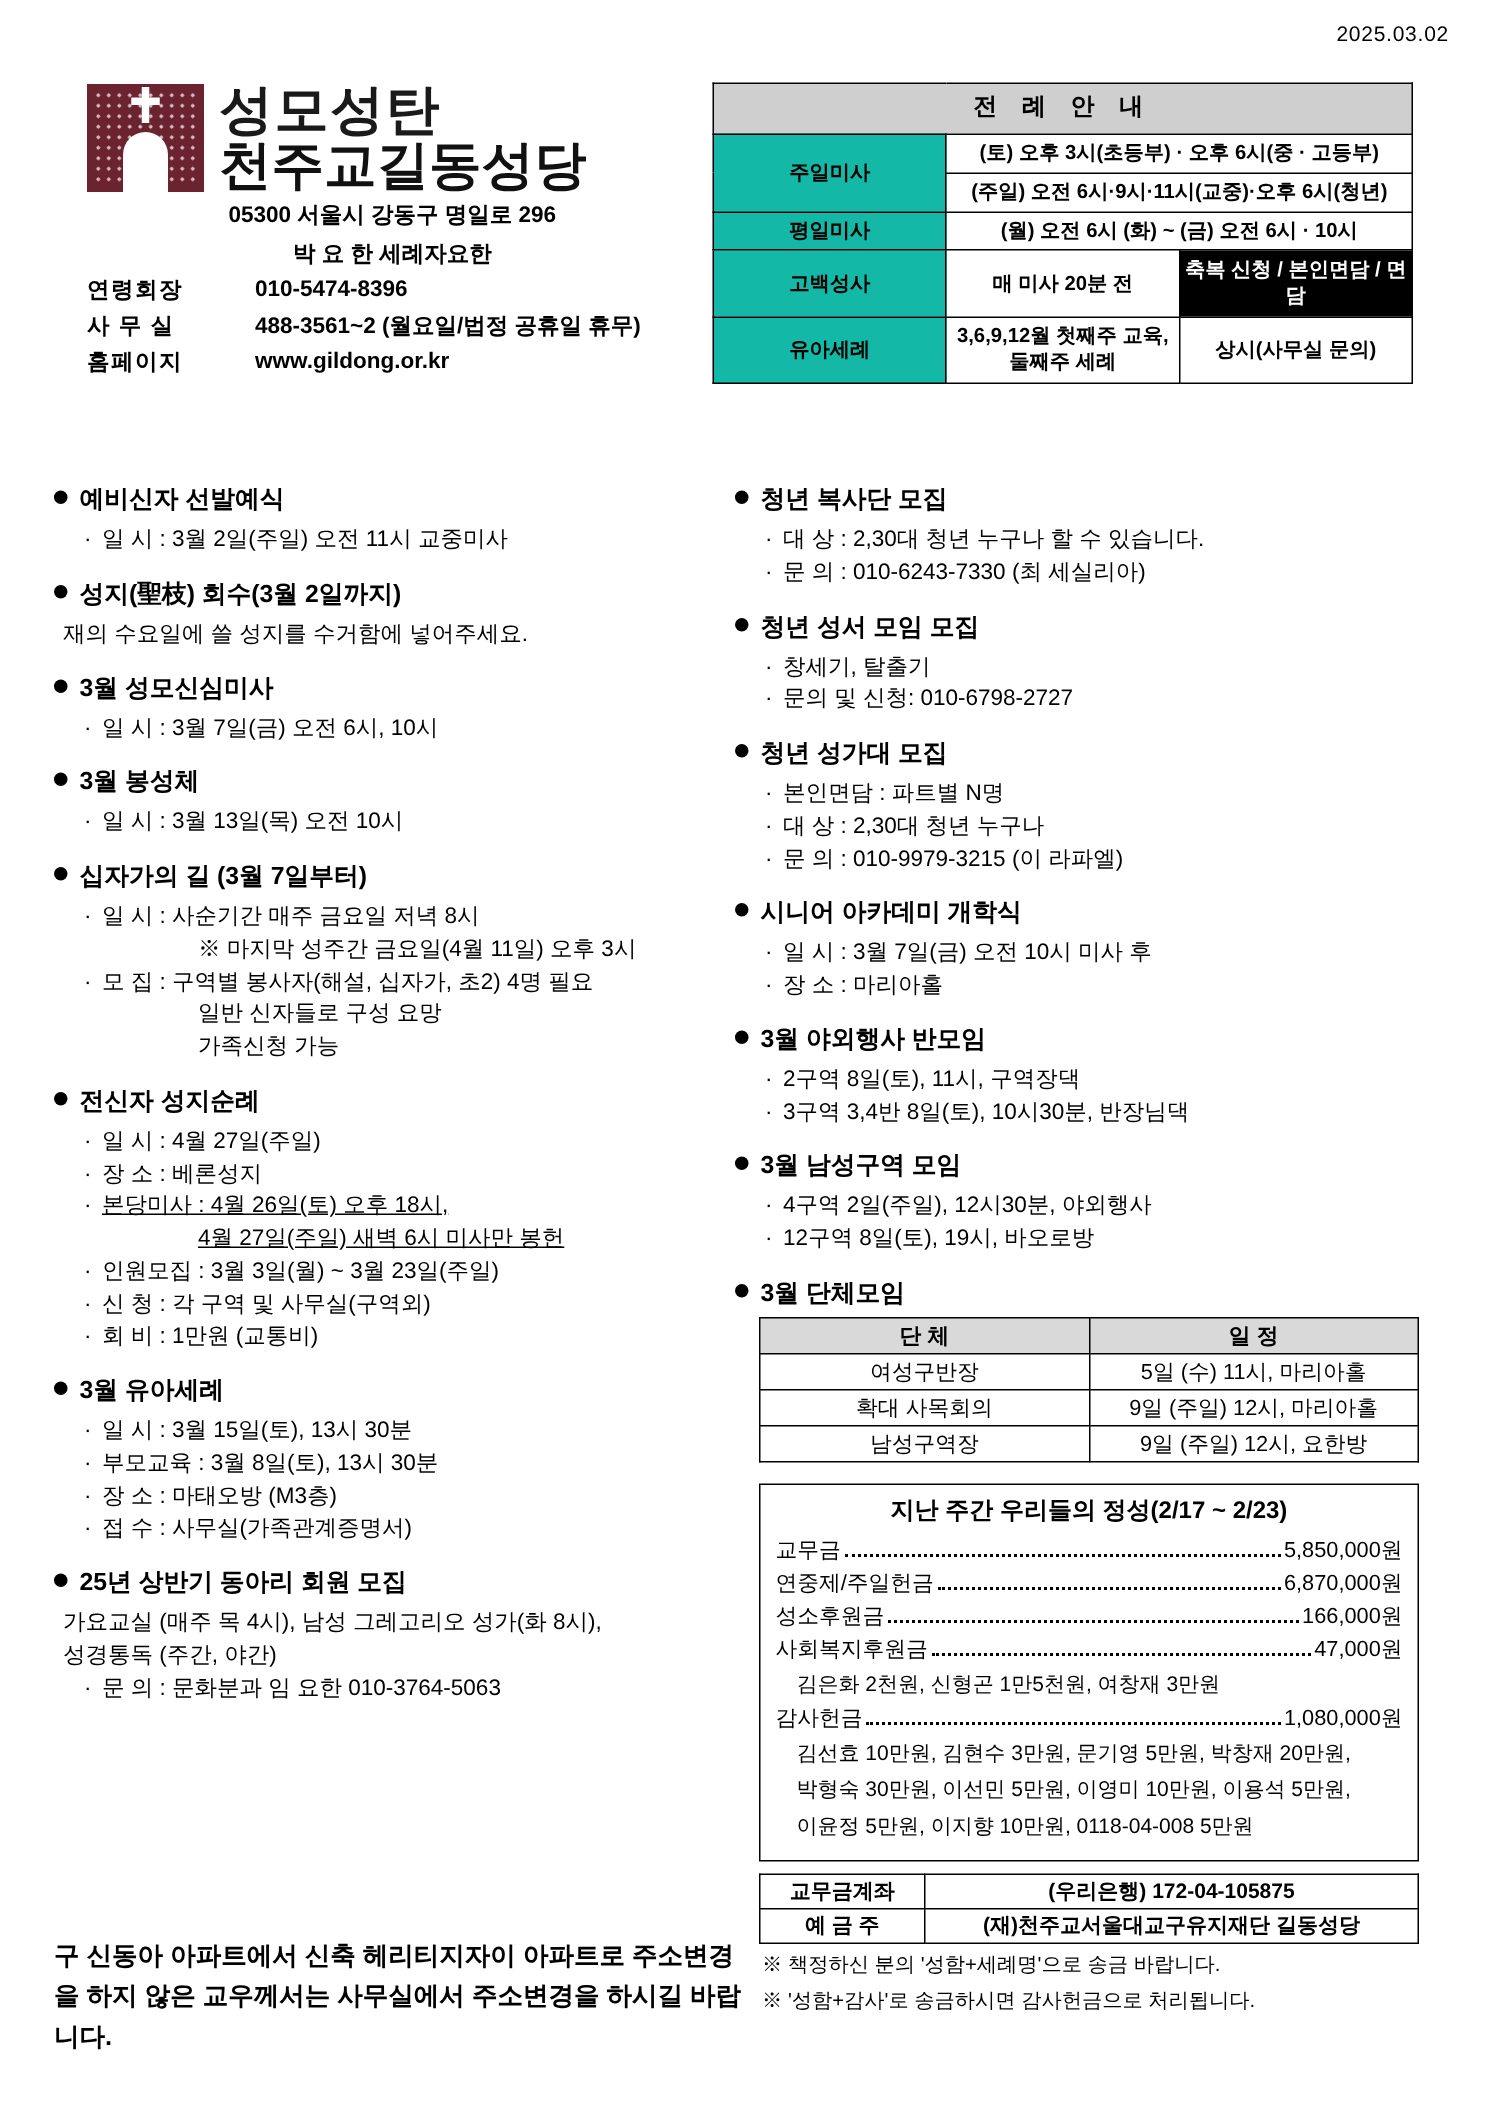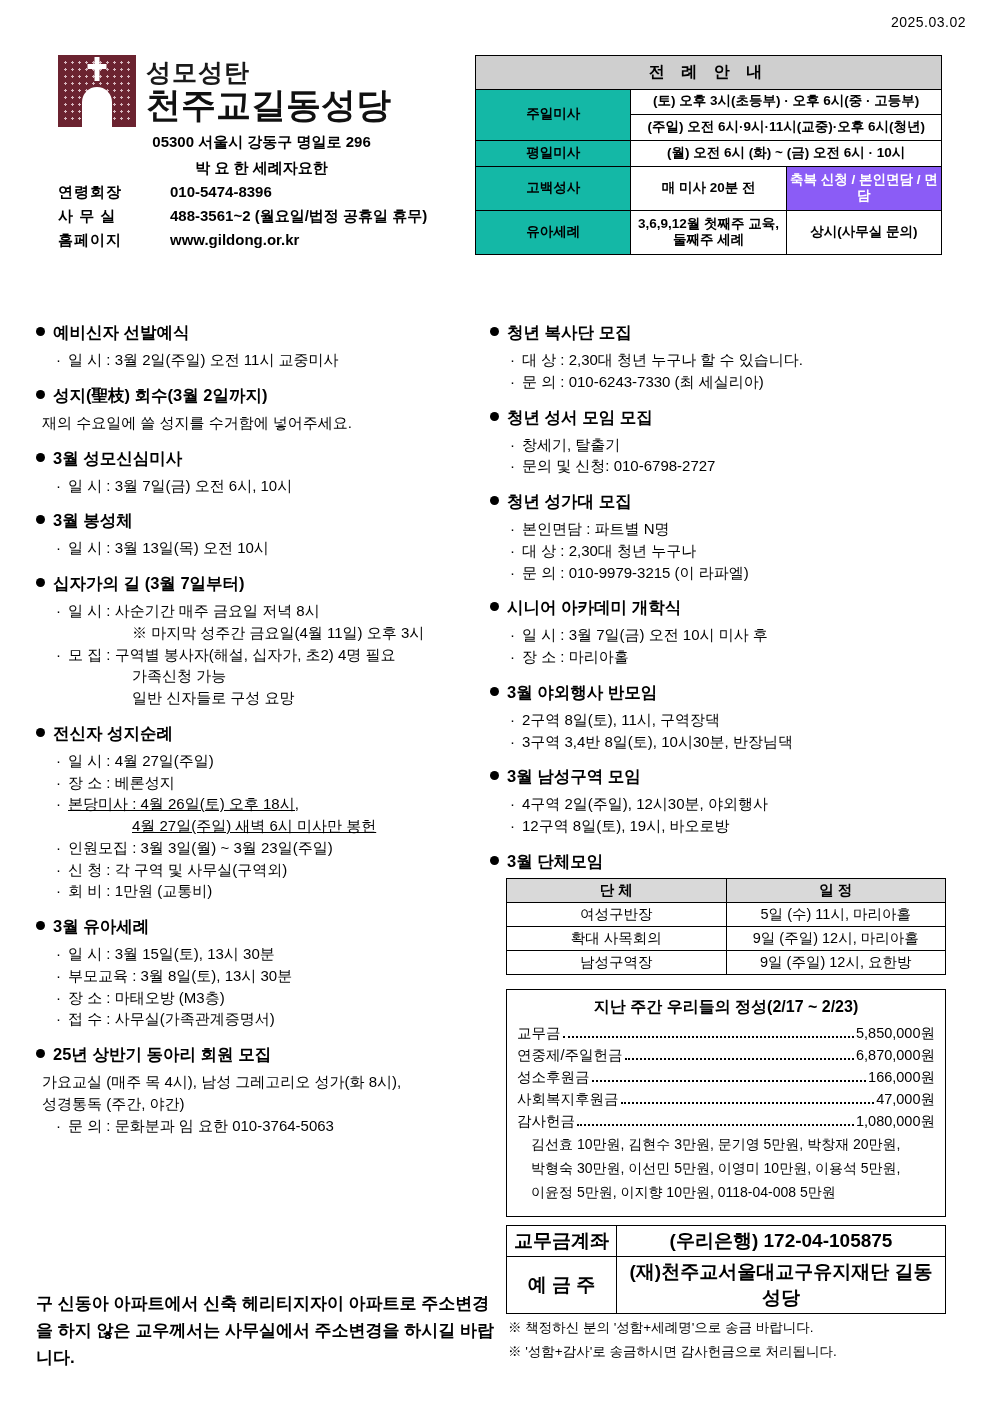--- a/index.html
+++ b/index.html
@@ -58,21 +58,21 @@
   .logo-mark .cross-v {
     position:absolute; left: 50%; transform: translateX(-50%);
     top: 2px; width: 5px; height: 24px; background: #ffffff;
   }
   .logo-mark .cross-h {
     position:absolute; left: 50%; transform: translateX(-50%);
     top: 9px; width: 19px; height: 5px; background: #ffffff;
   }
   .logo-text { line-height: 1.0; }
   .logo-text .l1 {
-    font-size: 25px; font-weight: bold; letter-spacing: 1px;
+    font-size: 36px; font-weight: bold; letter-spacing: 1px;
     color:#1a1a1a;
   }
   .logo-text .l2 {
     font-size: 35px; font-weight: bold; letter-spacing: 0px;
     color:#111; margin-top: 2px;
   }
   .addr {
     text-align:center;
     font-size: 15px;
     font-weight: bold;
@@ -105,21 +105,21 @@
     letter-spacing: 6px;
     padding: 5px 0;
   }
   .htable .lab {
     background: #14b8a6;
     width: 92px;
     letter-spacing: 0px;
     font-size: 13.5px;
   }
   .htable .dark {
-    background: #8b5cf6;
+    background: #000000;
     color: #fff;
   }
   .htable td.val { font-weight: bold; }
 
   
   .columns {
     position: absolute;
     top: 322px;
     left: 0;
     width: 992px;
@@ -221,21 +221,21 @@
 
   .acct {
     border-collapse: collapse;
     width: 440px;
     margin-left: 16px;
     margin-top: 8px;
     table-layout: fixed;
   }
   .acct td {
     border: 1px solid #000;
-    font-size: 19px;
+    font-size: 14px;
     padding: 2px 4px;
     text-align: center;
     font-weight: bold;
   }
   .acct td.k { width: 110px; }
   .note { font-size: 13.5px; margin-left: 18px; margin-top: 4px; line-height: 1.5;}
 
   .footer-note {
     position: absolute;
     left: 36px;
@@ -370,24 +370,24 @@
             <span class="txt">일 시 : 사순기간 매주 금요일 저녁 8시</span>
           </div>
         <div class="line indent2">
             <span class="txt">※ 마지막 성주간 금요일(4월 11일) 오후 3시</span>
           </div>
         <div class="line">
             <span class="dot">·</span>
             <span class="txt">모 집 : 구역별 봉사자(해설, 십자가, 초2) 4명 필요</span>
           </div>
         <div class="line indent2">
+            <span class="txt">일반 신자들로 구성 요망</span>
+          </div>
+        <div class="line indent2">
             <span class="txt">가족신청 가능</span>
-          </div>
-        <div class="line indent2">
-            <span class="txt">일반 신자들로 구성 요망</span>
           </div>
       </div>
 
       <div class="block">
         <div class="btitle">
             <span class="bullet"></span>
             <span>전신자 성지순례</span>
           </div>
         <div class="line">
             <span class="dot">·</span>
@@ -595,20 +595,21 @@
         <div class="off-row">
           <span class="nm">성소후원금</span>
           <span class="dots"></span>
           <span class="amt">166,000원</span>
         </div>
         <div class="off-row">
           <span class="nm">사회복지후원금</span>
           <span class="dots"></span>
           <span class="amt">47,000원</span>
         </div>
+        <div class="off-sub">김은화 2천원, 신형곤 1만5천원, 여창재 3만원</div>
 
         <div class="off-row">
           <span class="nm">감사헌금</span>
           <span class="dots"></span>
           <span class="amt">1,080,000원</span>
         </div>
         <div class="off-sub">김선효 10만원, 김현수 3만원, 문기영 5만원, 박창재 20만원,</div>
         <div class="off-sub">박형숙 30만원, 이선민 5만원, 이영미 10만원, 이용석 5만원,</div>
         <div class="off-sub">이윤정 5만원, 이지향 10만원, 0118-04-008 5만원</div>
       </div>

